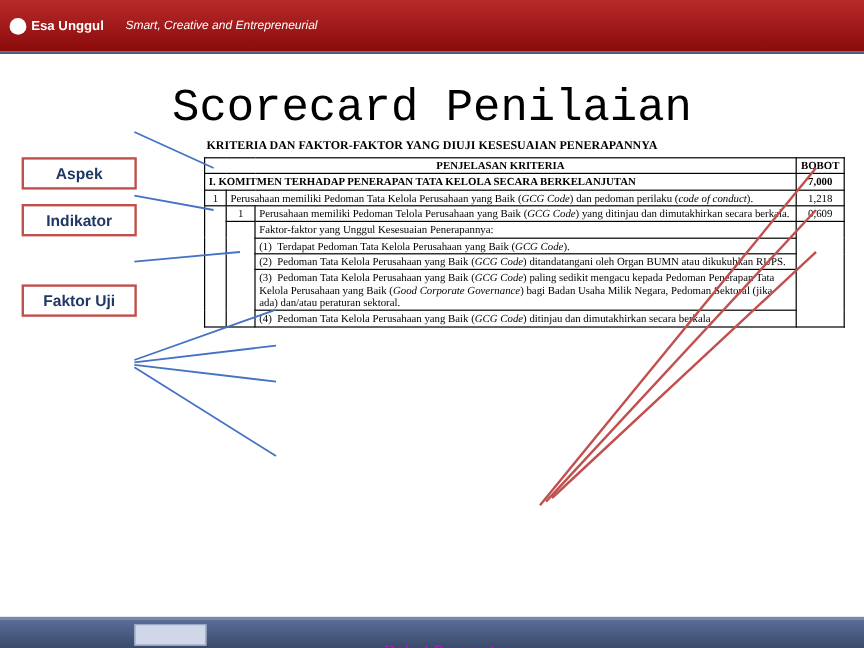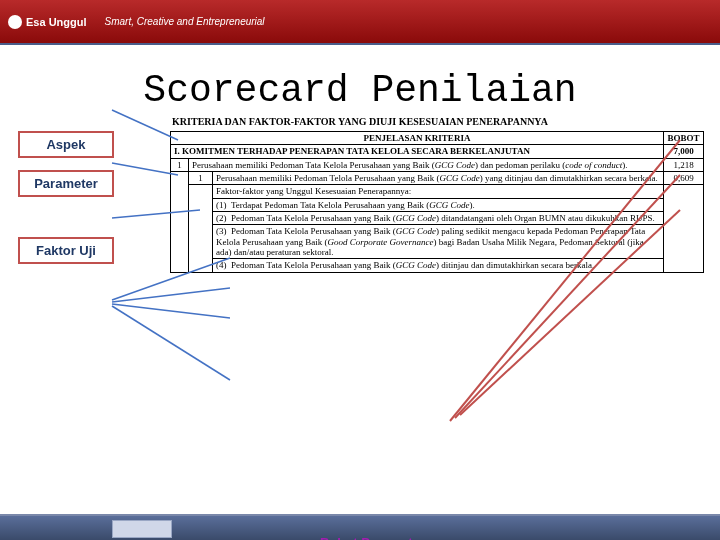--- a/index.html
+++ b/index.html
@@ -46,21 +46,21 @@
   </div>
   <span class="tagline">Smart, Creative and Entrepreneurial</span>
 </div>
 
 <div class="title">Scorecard Penilaian</div>
 <div class="subtitle">KRITERIA DAN FAKTOR-FAKTOR YANG DIUJI KESESUAIAN PENERAPANNYA</div>
 
 <div class="main">
   <div class="labels">
     <div class="label-box">Aspek</div>
-    <div class="label-box">Parameter</div>
+    <div class="label-box">Indikator</div>
     <div class="label-box" style="margin-top:28px">Faktor Uji</div>
   </div>
 
   <div class="table-wrap">
     <table>
       <tbody>
           <tr>
         <th colspan="3">PENJELASAN KRITERIA</th>
         <th class="col-b">BOBOT</th>
       </tr>

